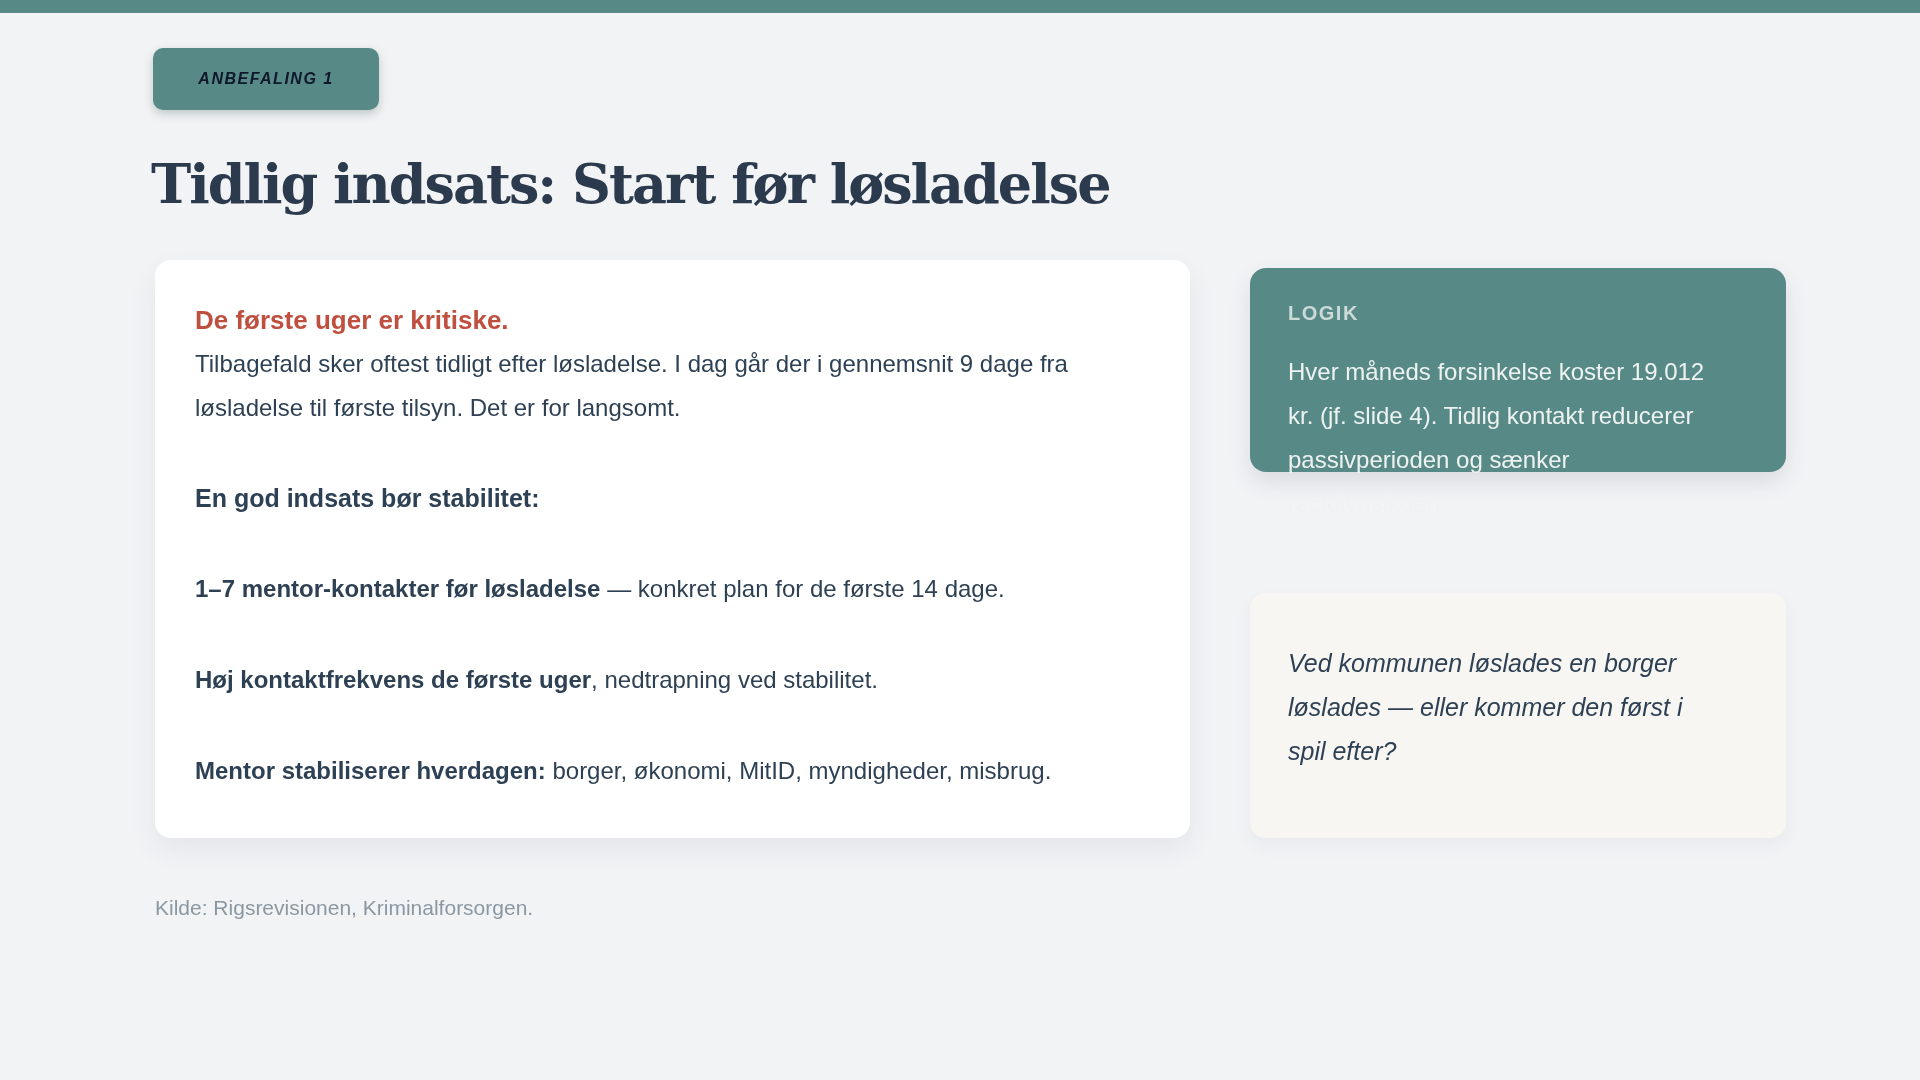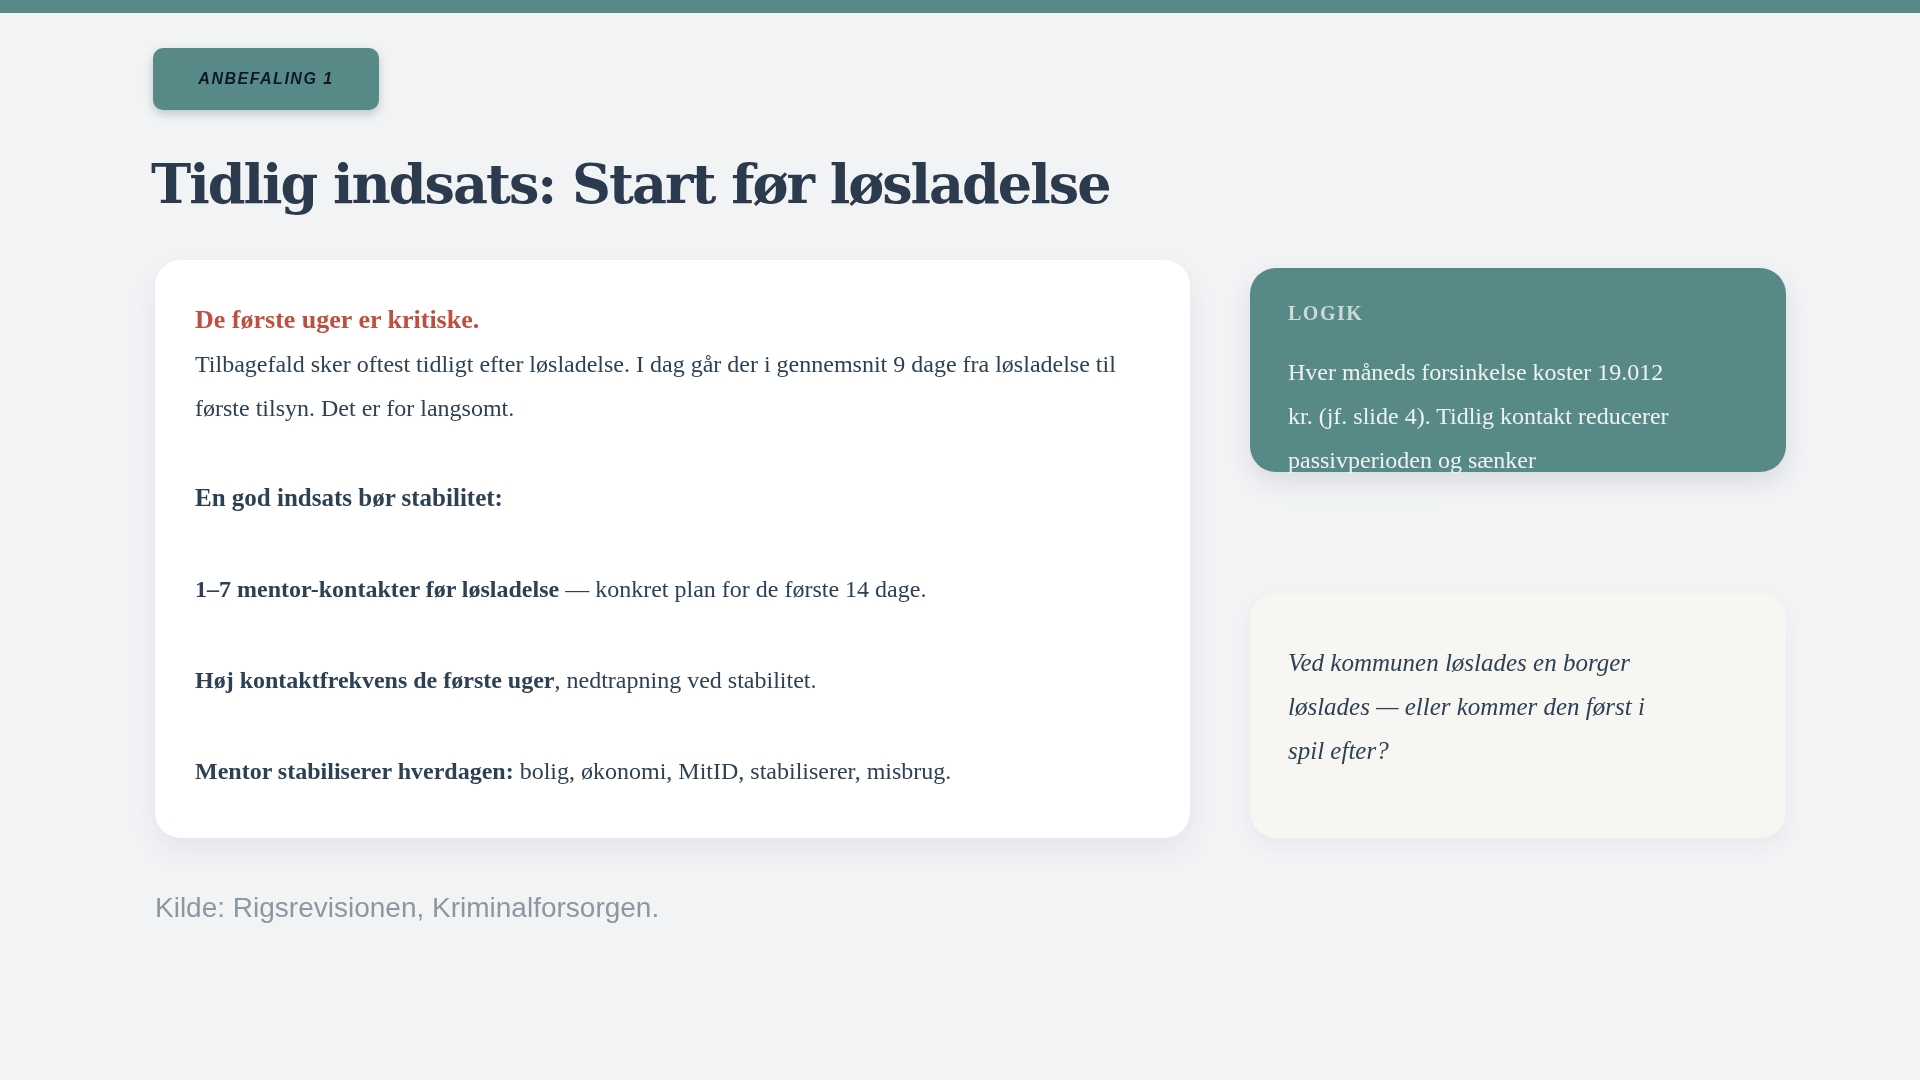--- a/index.html
+++ b/index.html
@@ -37,23 +37,22 @@
   .title{
     position:absolute;left:151px;top:148px;
     margin:0;
     font-family:"DejaVu Serif", serif;
     font-weight:bold;
     font-size:54px;line-height:72px;
     letter-spacing:-2px;
     color:#2c3a4e;
   }
   .card{
-    border-radius:26px;
+    border-radius:16px;
     box-sizing:border-box;
-    font-family:Liberation Serif, serif;
   }
   .main-card{
     position:absolute;left:155px;top:260px;
     width:1035px;height:578px;
     background:#ffffff;
     padding:38px 40px;
     box-shadow:0 12px 28px rgba(45,60,80,0.07);
   }
   .main-card p{margin:0;font-size:24px;line-height:44px;}
   .lead-highlight{
@@ -102,21 +101,21 @@
   .clarify-body{
     margin:20px 0 0 0;
     font-style:italic;
     font-size:25px;line-height:44px;
     color:#2e4154;
     white-space:pre-line;
   }
   .source{
     position:absolute;left:155px;top:894px;
     margin:0;
-    font-size:28px;line-height:28px;
+    font-size:21px;line-height:28px;
     color:#8b98a2;
   }
 </style>
 </head>
 <body>
 
 <div class="stage">
 
   <div class="topbar"></div>
 
@@ -131,21 +130,21 @@
     <p class="lead-body">Tilbagefald sker oftest tidligt efter løsladelse. I dag går der i gennemsnit 9 dage
 fra løsladelse til første tilsyn. Det er for langsomt.</p>
     <p class="list-intro">En god indsats bør stabilitet:</p>
     <p class="item">
       <strong>1–7 mentor-kontakter før løsladelse</strong><span> — konkret plan for de første 14 dage.</span>
     </p>
     <p class="item">
       <strong>Høj kontaktfrekvens de første uger</strong><span>, nedtrapning ved stabilitet.</span>
     </p>
     <p class="item">
-      <strong>Mentor stabiliserer hverdagen:</strong><span> bolig, økonomi, MitID, stabiliserer, misbrug.</span>
+      <strong>Mentor stabiliserer hverdagen:</strong><span> borger, økonomi, MitID, myndigheder, misbrug.</span>
     </p>
   </section>
 
   <aside class="card logic-card">
     <div class="logic-label">LOGIK</div>
     <p class="logic-body">Hver måneds forsinkelse koster 19.012
 kr. (jf. slide 4). Tidlig kontakt reducerer
 passivperioden og sænker
 recidivrisikoen.</p>
   </aside>

